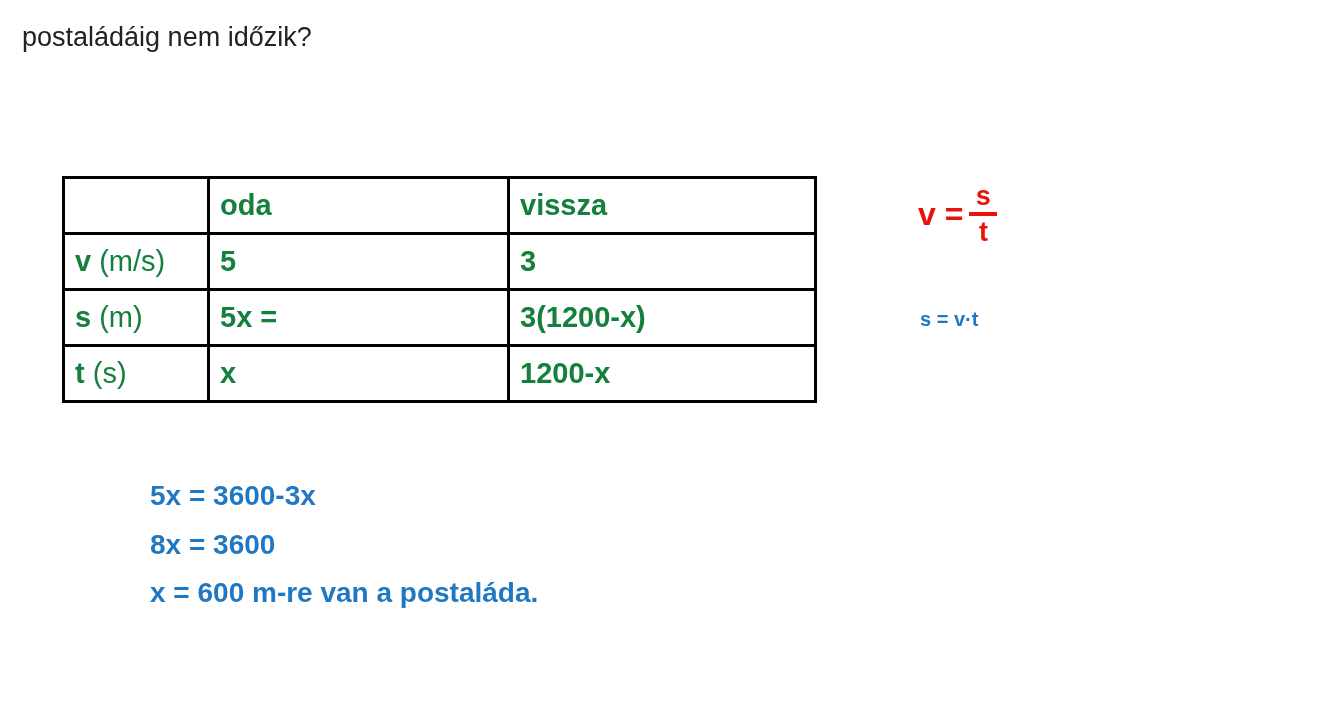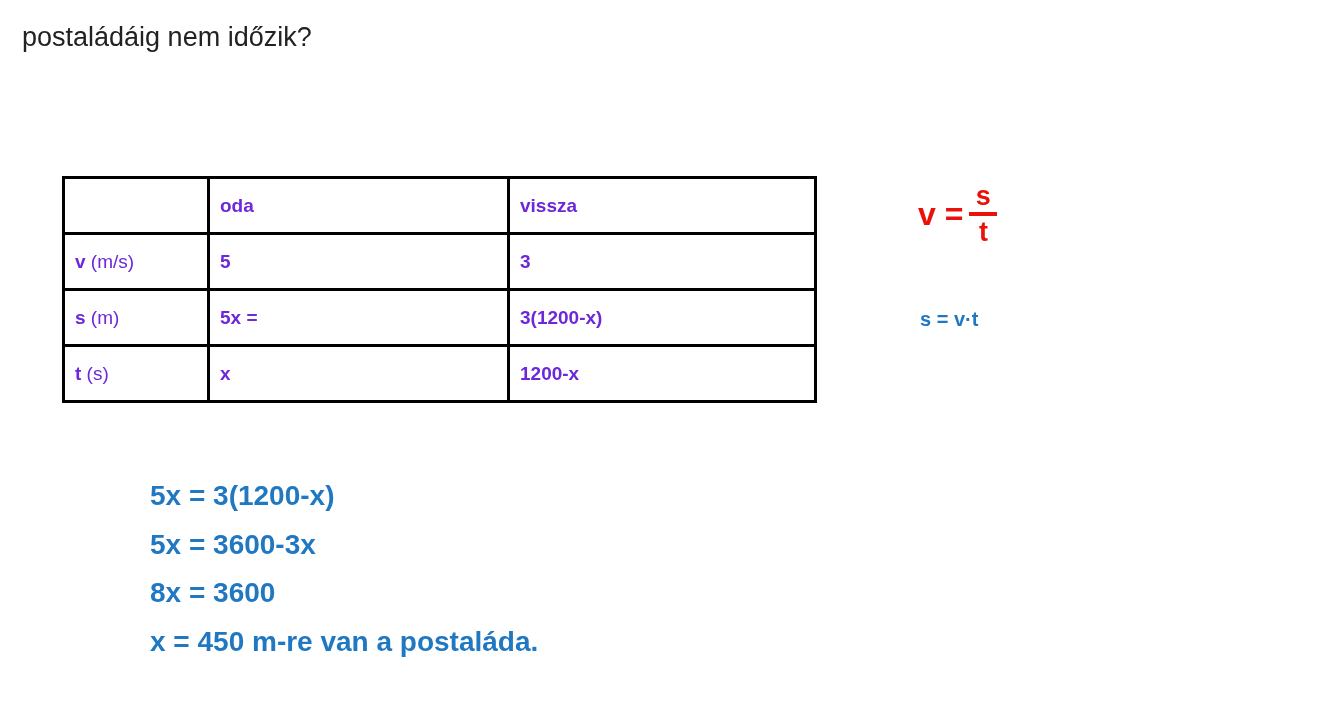--- a/index.html
+++ b/index.html
@@ -36,24 +36,24 @@
     position: absolute;
     left: 62px;
     top: 176px;
     border-collapse: collapse;
     table-layout: fixed;
   }
   #data-table td {
     border: 3px solid #000000;
     height: 53px;
     padding: 0 10px;
-    font-size: 19px;
+    font-size: 29px;
     vertical-align: middle;
     font-weight: 700;
-    color: #6d28d9;
+    color: #15803d;
   }
   #data-table col.c0 { width: 145px; }
   #data-table col.c1 { width: 300px; }
   #data-table col.c2 { width: 307px; }
 
   .unit {
     font-weight: 400;
     text-align: right;
   }
   .row-blue td {
@@ -154,17 +154,16 @@
   <span class="frac">
     <span class="num">s</span>
     <span class="bar"></span>
     <span class="den">t</span>
   </span>
 </div>
 
 <div id="formula-s">s = v·t</div>
 
 <div id="solution-steps">
-  <div>5x = 3(1200-x)</div>
   <div>5x = 3600-3x</div>
   <div>8x = 3600</div>
-  <div>x = 450 m-re van a postaláda.</div>
+  <div>x = 600 m-re van a postaláda.</div>
 </div>
 
 </body></html>

